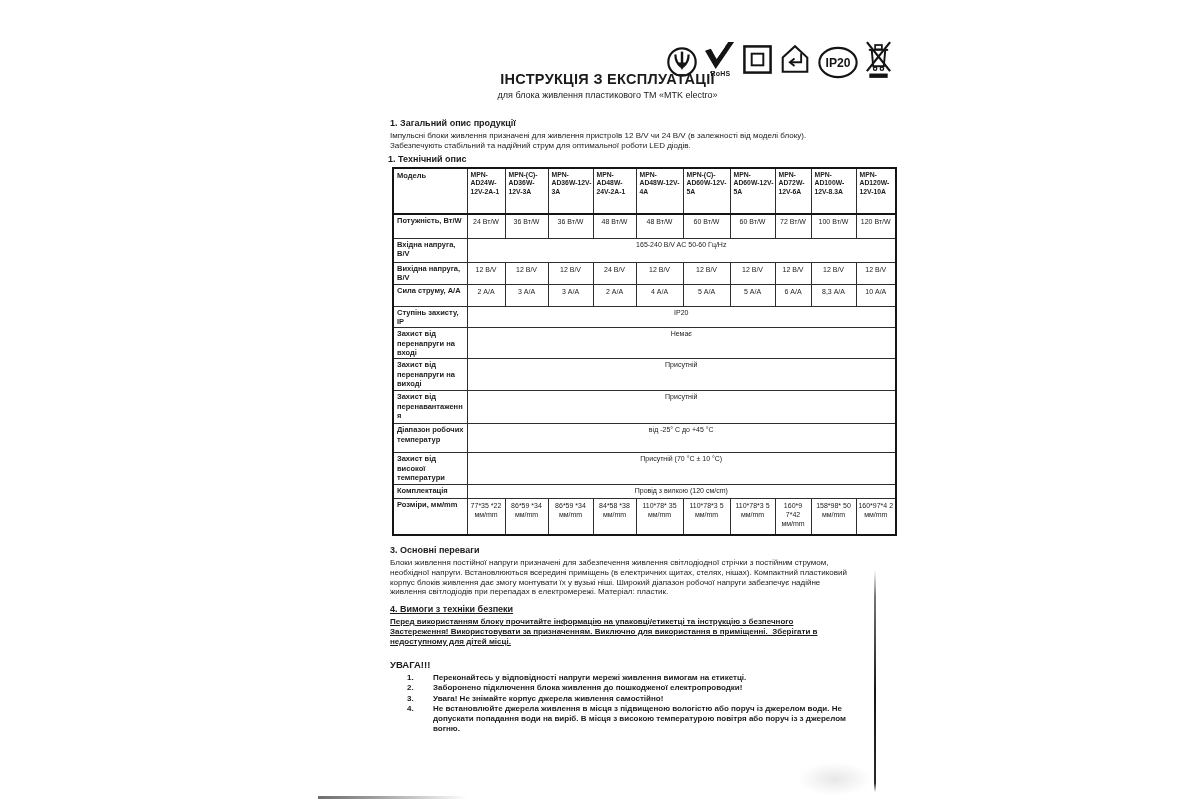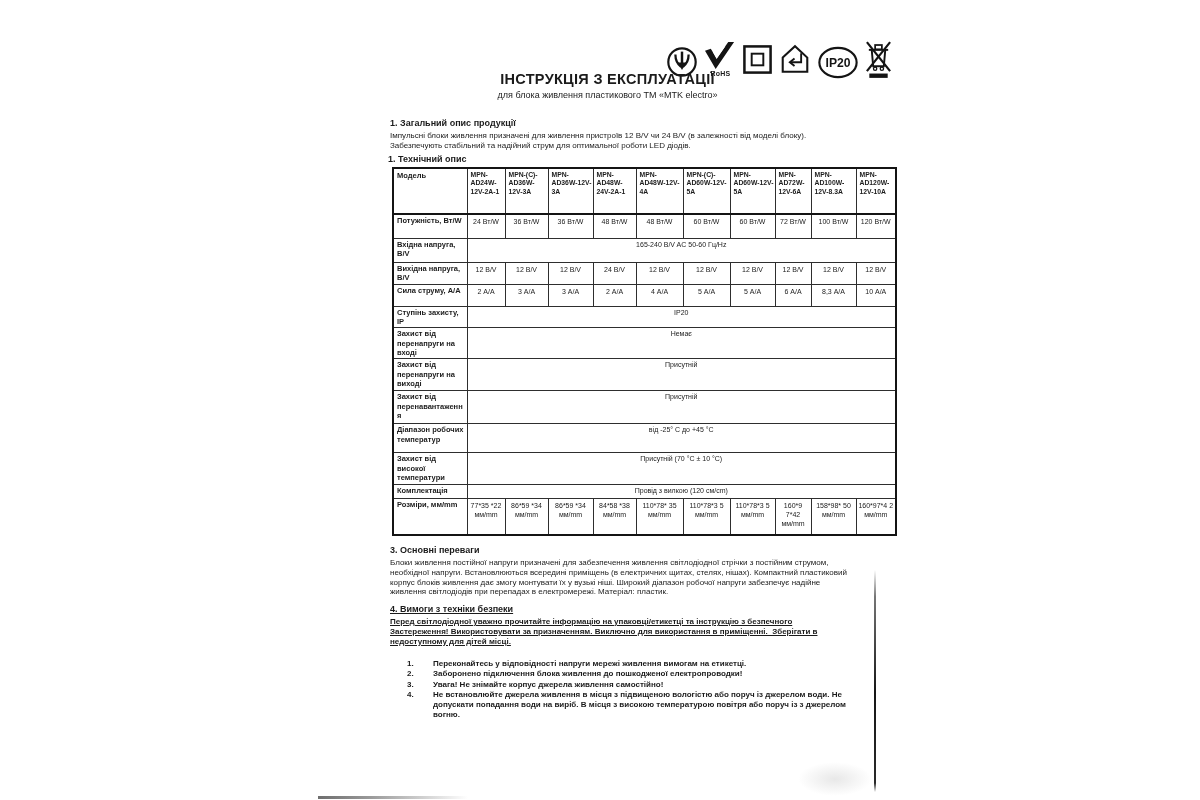--- a/index.html
+++ b/index.html
@@ -260,27 +260,28 @@
         <div class="line">Блоки живлення постійної напруги призначені для забезпечення живлення світлодіодної стрічки з постійним струмом,</div>
         <div class="line">необхідної напруги. Встановлюються всередині приміщень (в електричних щитах, стелях, нішах). Компактний пластиковий</div>
         <div class="line">корпус блоків живлення дає змогу монтувати їх у вузькі ніші. Широкий діапазон робочої напруги забезпечує надійне</div>
         <div class="line">живлення світлодіодів при перепадах в електромережі. Матеріал: пластик.</div>
       </div>
   </div>
 
   <div class="abs sec" style="left:390px; top:604px; width:482px;text-decoration:underline;">
     <h3>4. Вимоги з техніки безпеки</h3>
     <div>
-        <div class="line b">Перед світлодіодної уважно прочитайте інформацію на упаковці/етикетці та інструкцію з безпечного</div>
+        <div class="line b">Перед використанням блоку прочитайте інформацію на упаковці/етикетці та інструкцію з безпечного</div>
         <div class="line b">Застереження! Використовувати за призначенням. Виключно для використання в приміщенні.  Зберігати в</div>
         <div class="line b">недоступному для дітей місці.</div>
       </div>
   </div>
 
   <div class="abs warn" style="left:390px; top:659px; width:482px;">
+    <h3>УВАГА!!!</h3>
     <div>
         <div class="warn-item">
           <span class="warn-num">1.</span>
           <span class="warn-text">Переконайтесь у відповідності напруги мережі живлення вимогам на етикетці.</span>
         </div>
         <div class="warn-item">
           <span class="warn-num">2.</span>
           <span class="warn-text">Заборонено підключення блока живлення до пошкодженої електропроводки!</span>
         </div>
         <div class="warn-item">

